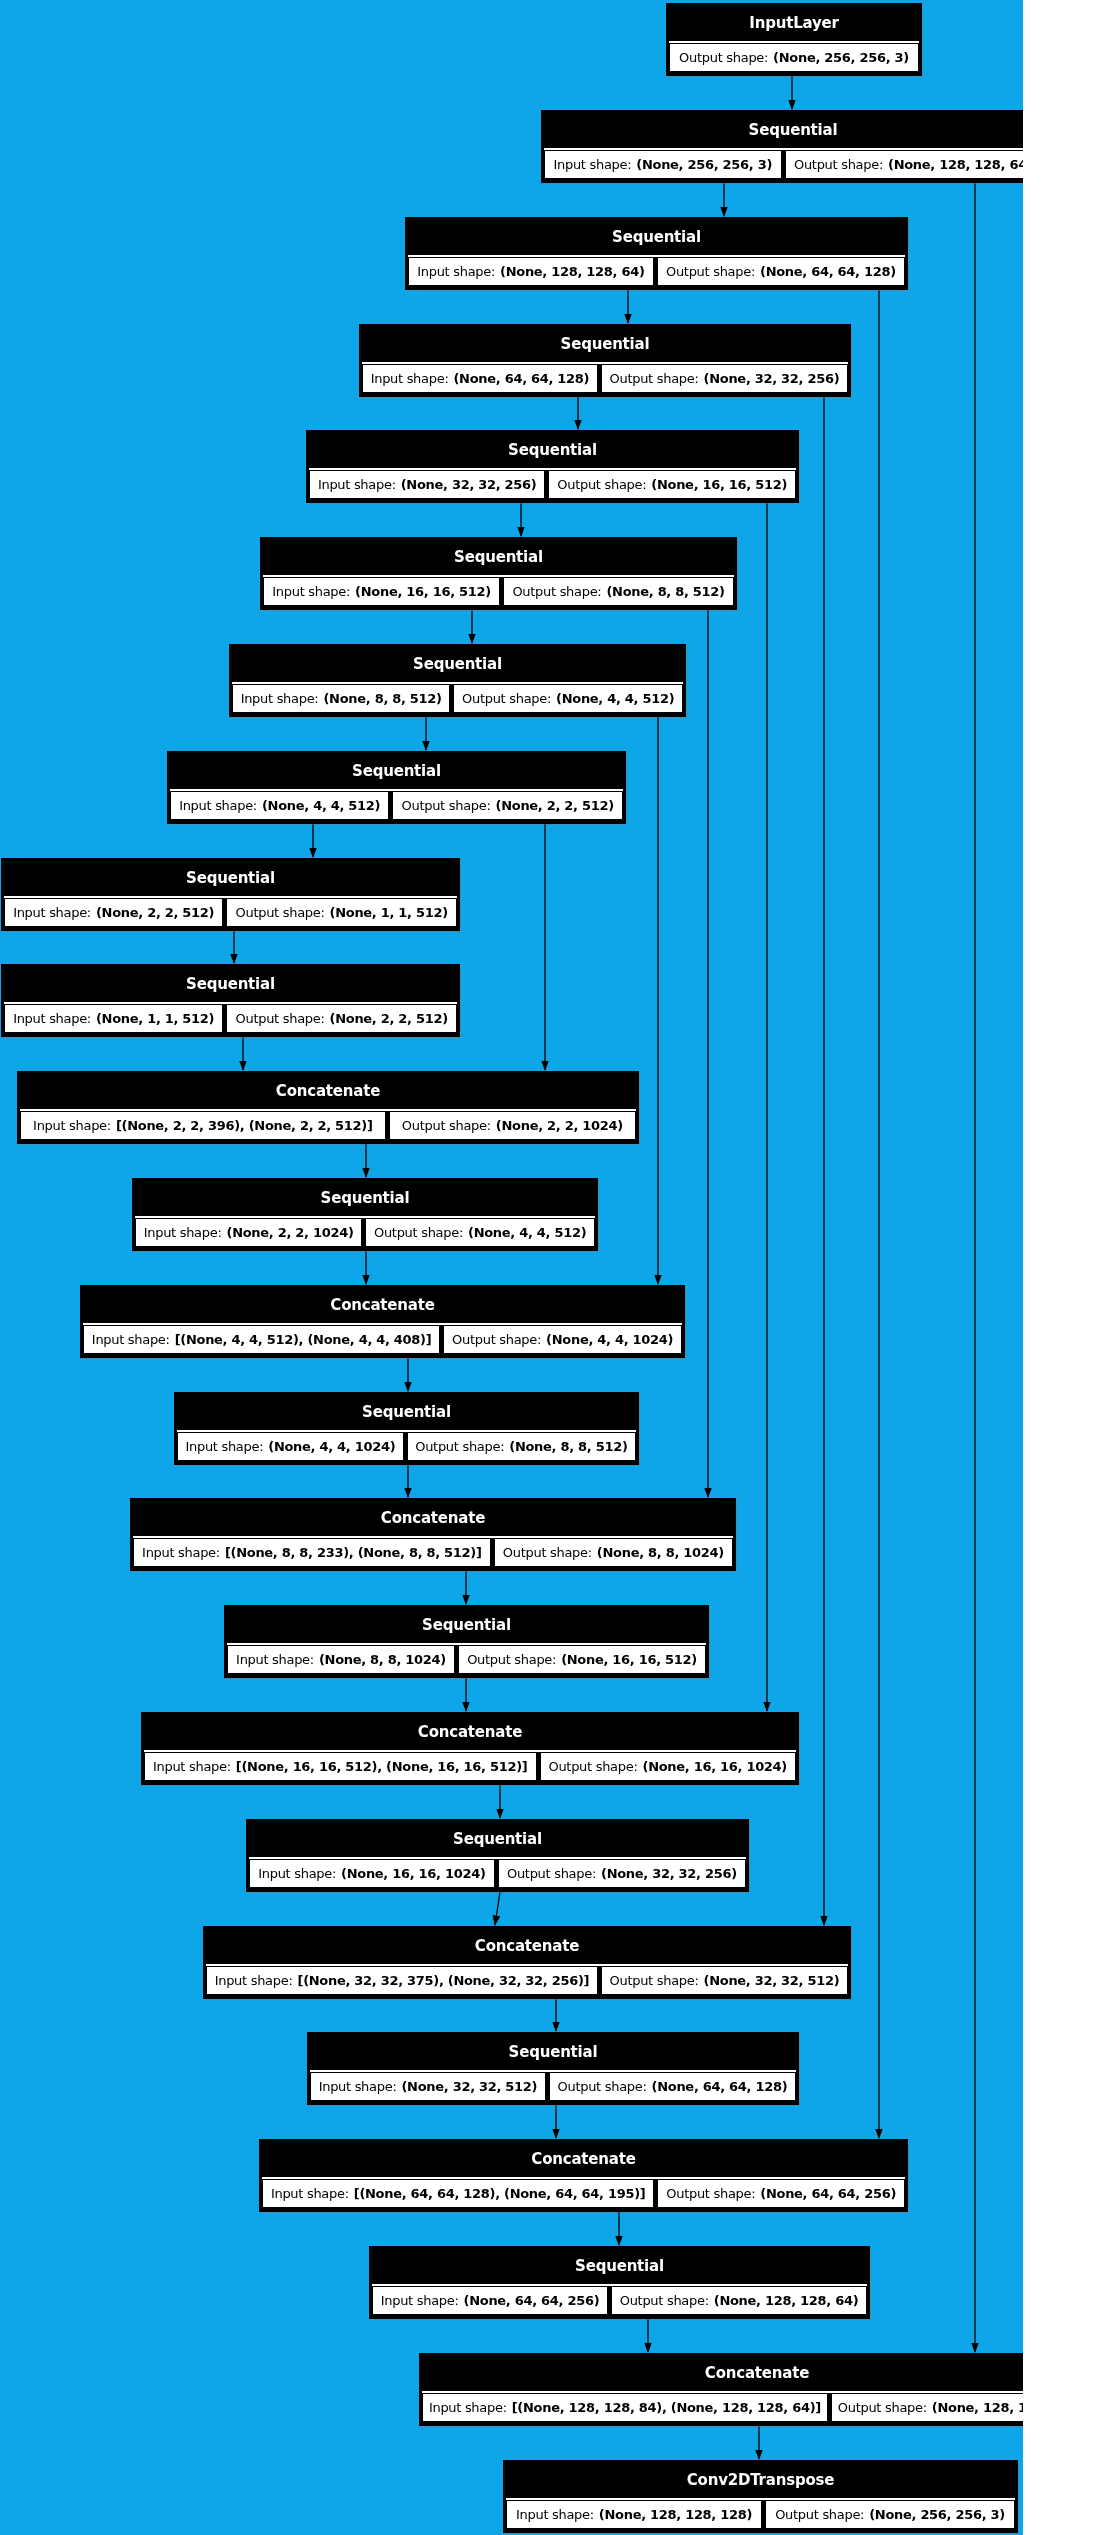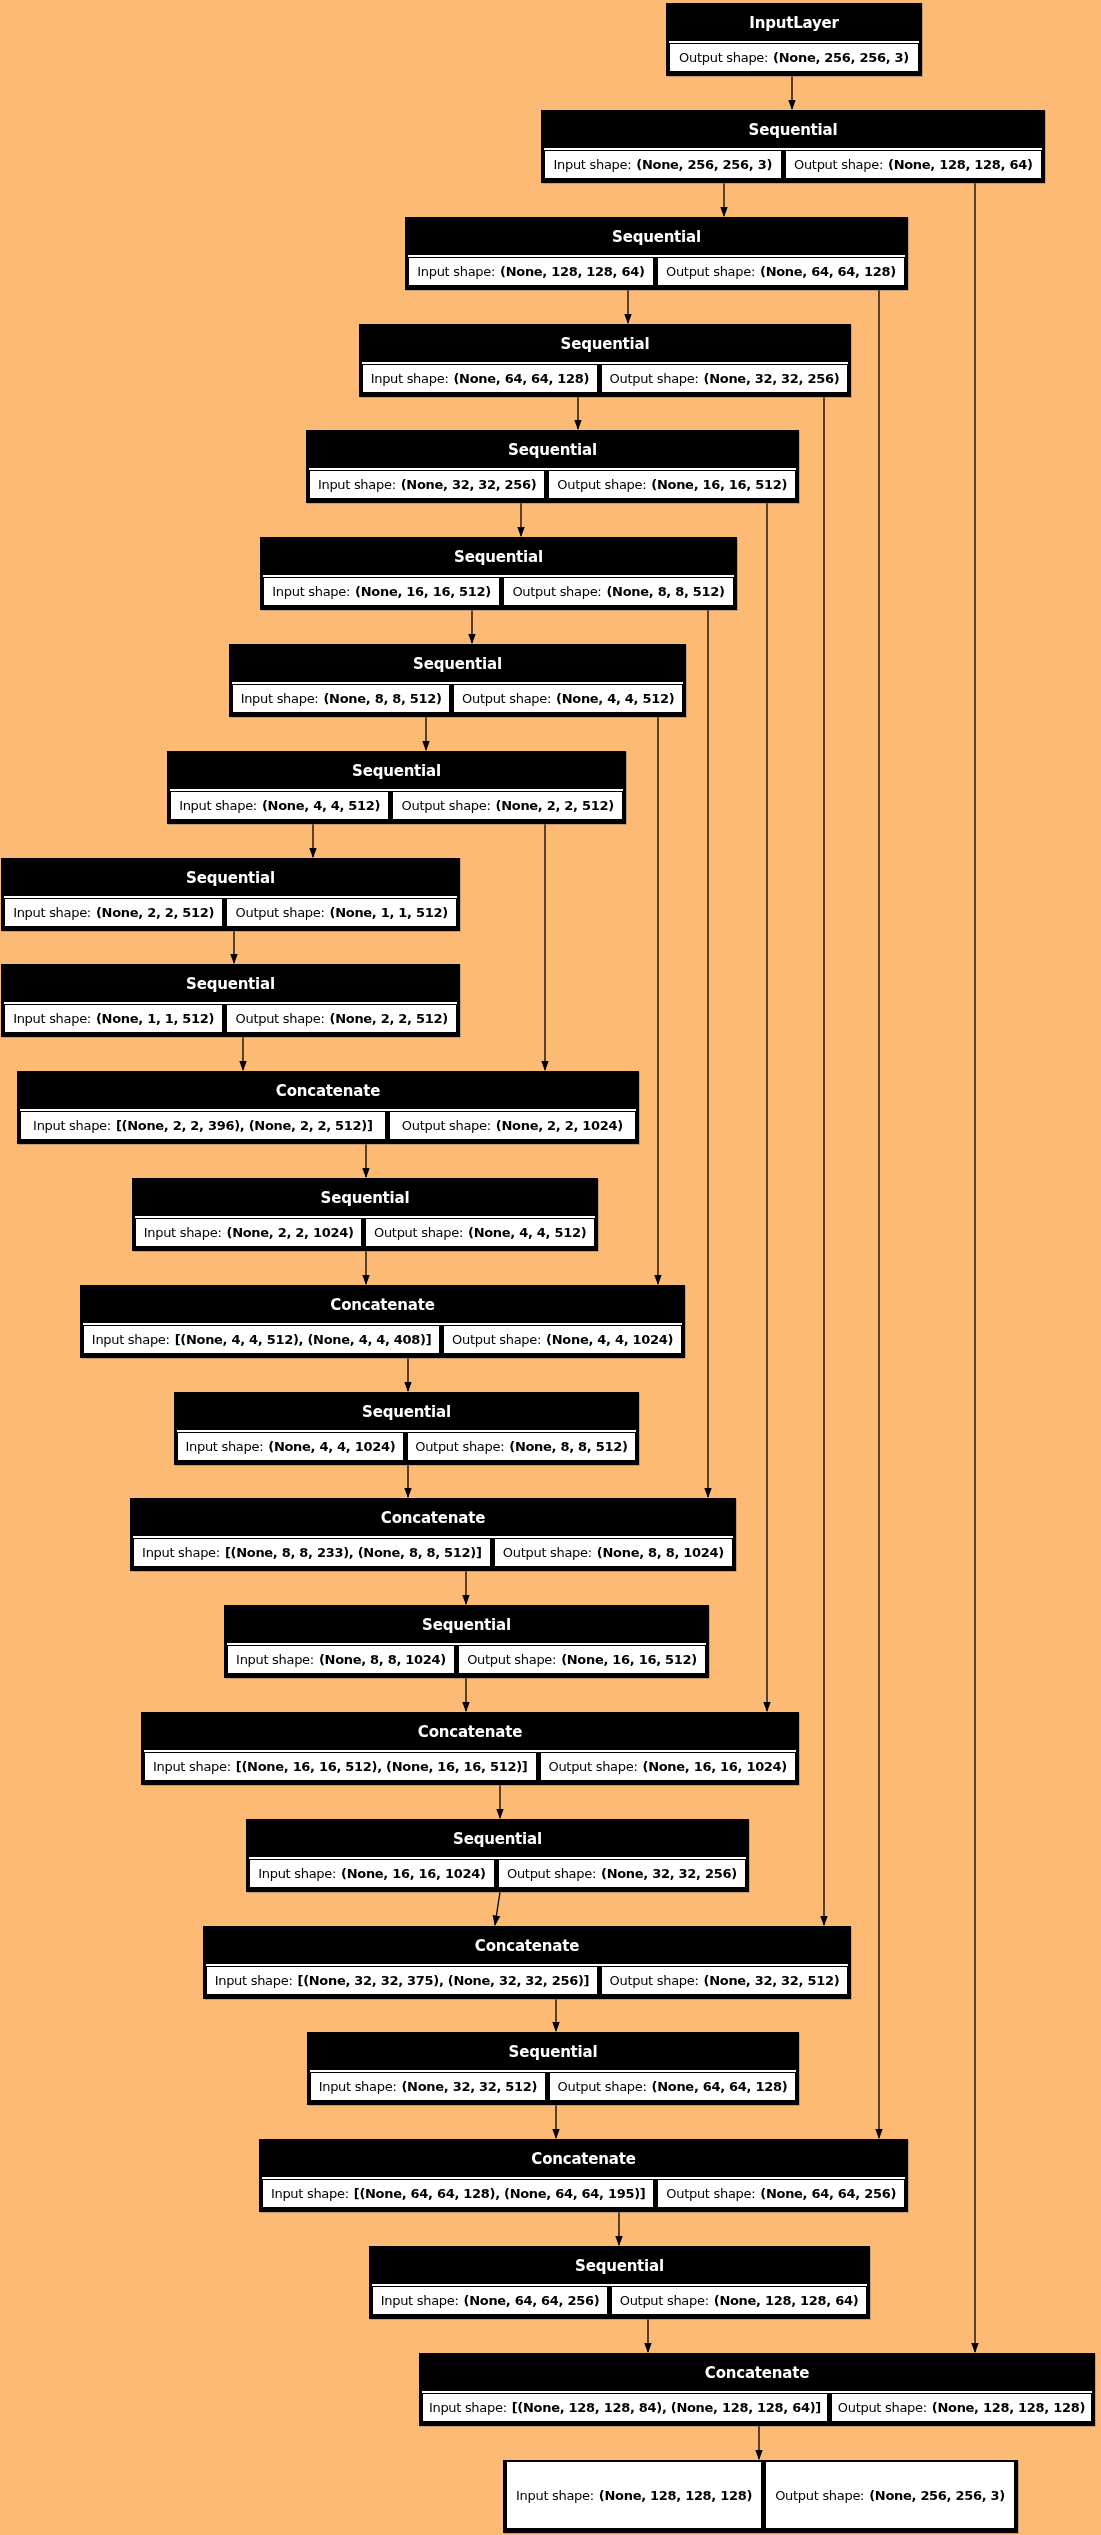--- a/index.html
+++ b/index.html
@@ -2,23 +2,23 @@
 <html><head>
 <meta charset="utf-8">
 <style>
   html, body {
     margin: 0;
     padding: 0;
     background: #ffffff;
   }
   #canvas {
     position: relative;
-    width: 1101px;
+    width: 1023px;
     height: 2535px;
-    background: #fdba74;
+    background: #0ea5e9;
     font-family: "DejaVu Sans", "Liberation Sans", sans-serif;
     overflow: hidden;
   }
   #edge-layer {
     position: absolute;
     left: 0; top: 0;
     width: 1101px;
     height: 2535px;
   }
   .node {
@@ -407,20 +407,21 @@
             <span>Input shape:</span>
             <span class="shape-value">[(None, 128, 128, 84), (None, 128, 128, 64)]</span>
           </div>
           <div class="cell">
             <span>Output shape:</span>
             <span class="shape-value">(None, 128, 128, 128)</span>
           </div>
         </div>
       </div>
       <div class="node" style="left: 503px; top: 2460px; width: 515px;">
+        <div class="node-title">Conv2DTranspose</div>
         <div class="node-body">
           <div class="cell">
             <span>Input shape:</span>
             <span class="shape-value">(None, 128, 128, 128)</span>
           </div>
           <div class="cell">
             <span>Output shape:</span>
             <span class="shape-value">(None, 256, 256, 3)</span>
           </div>
         </div>

